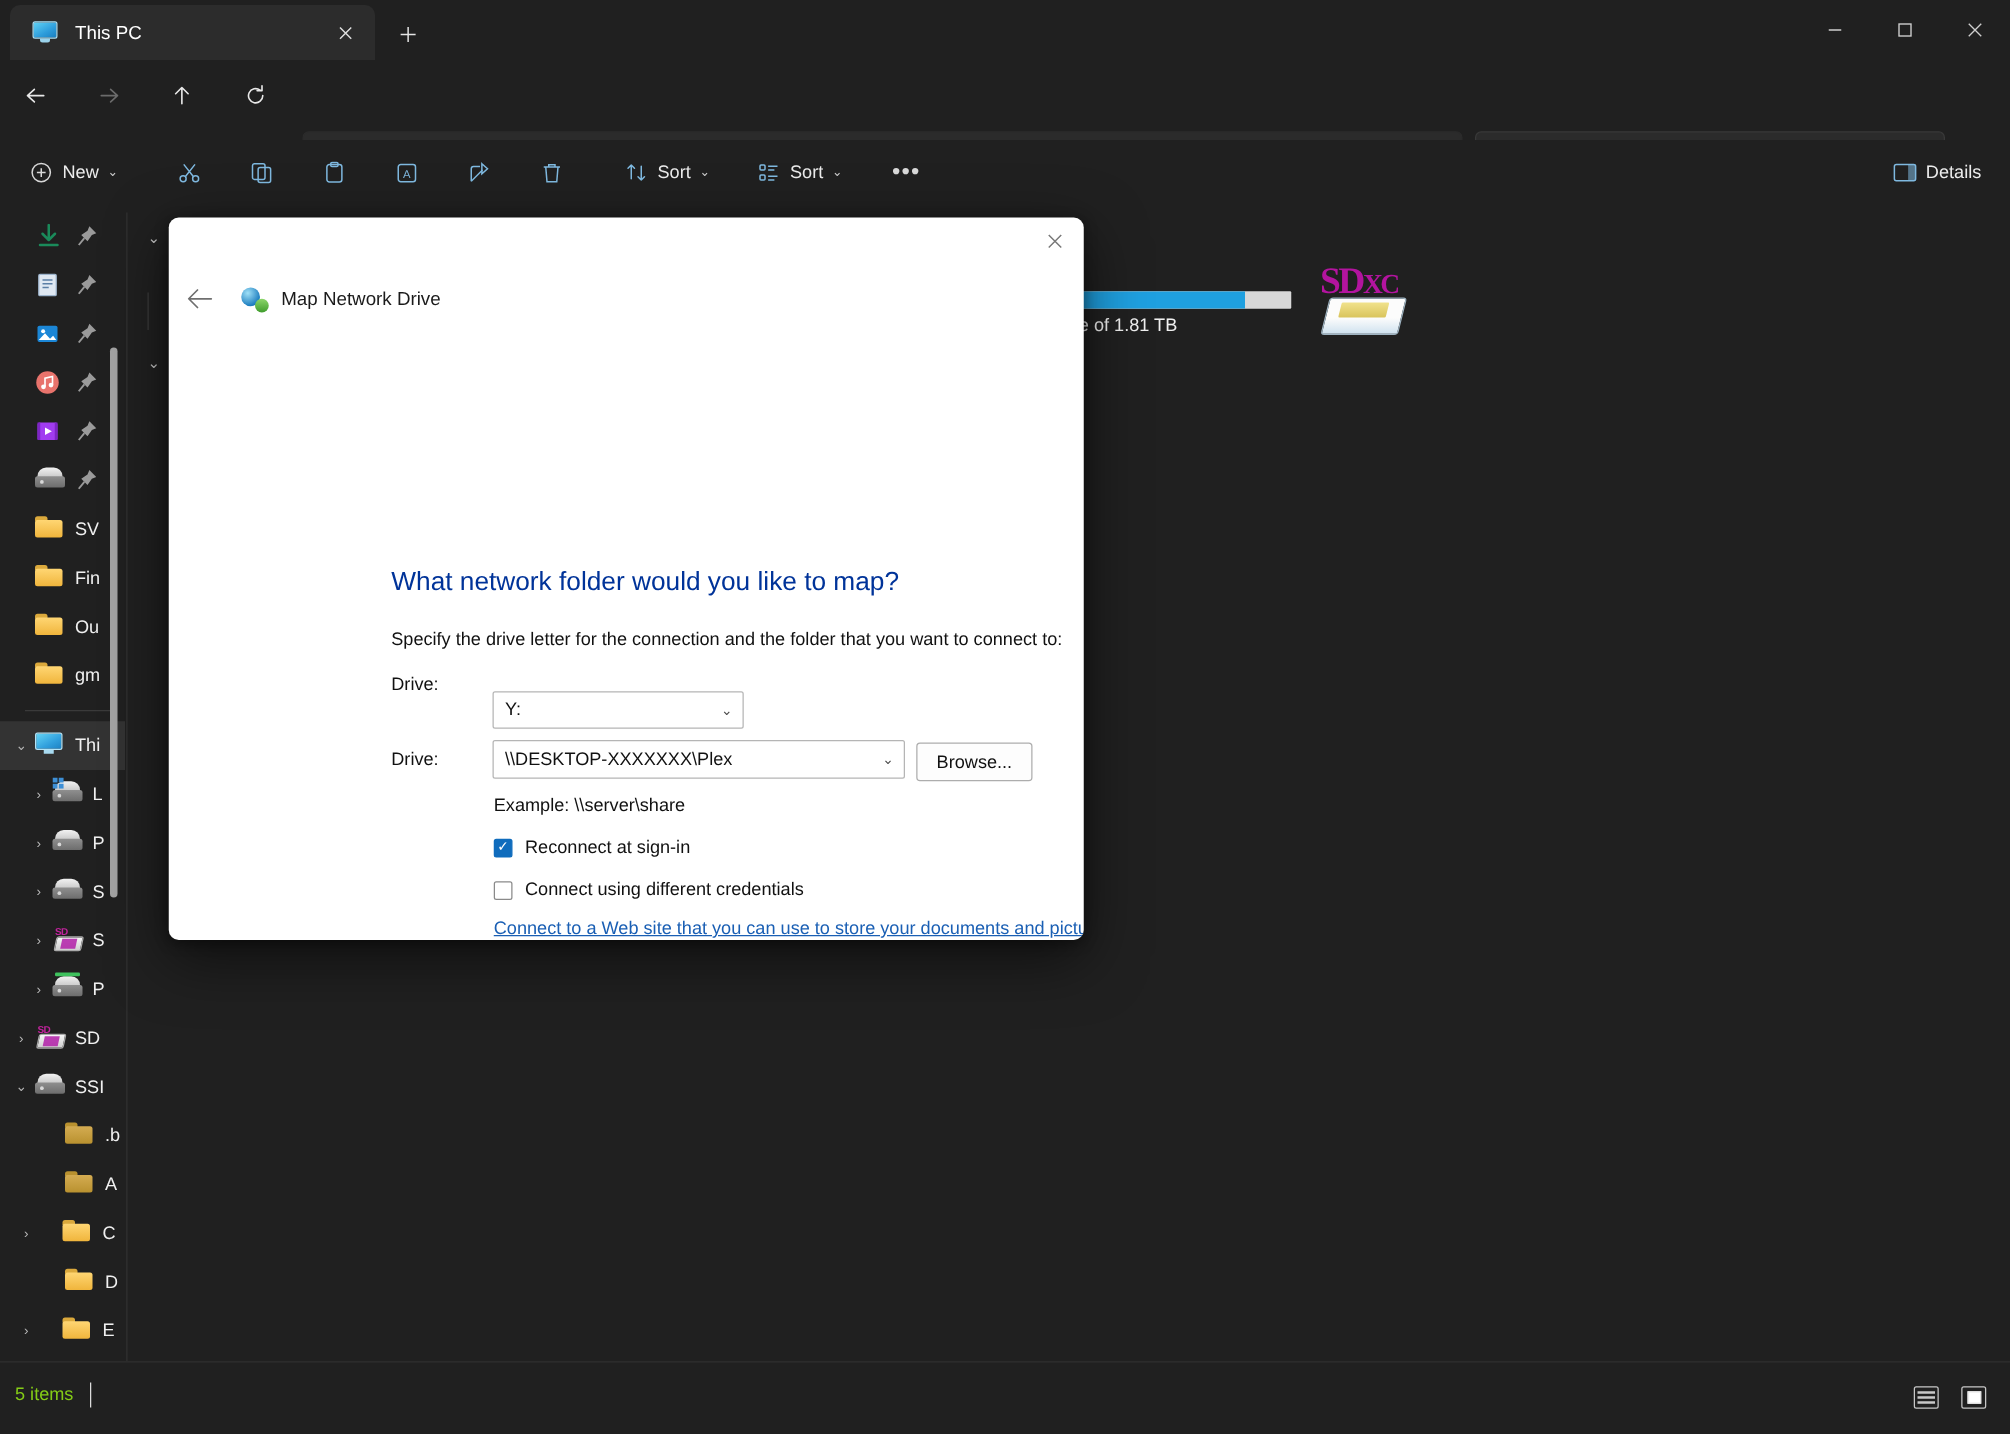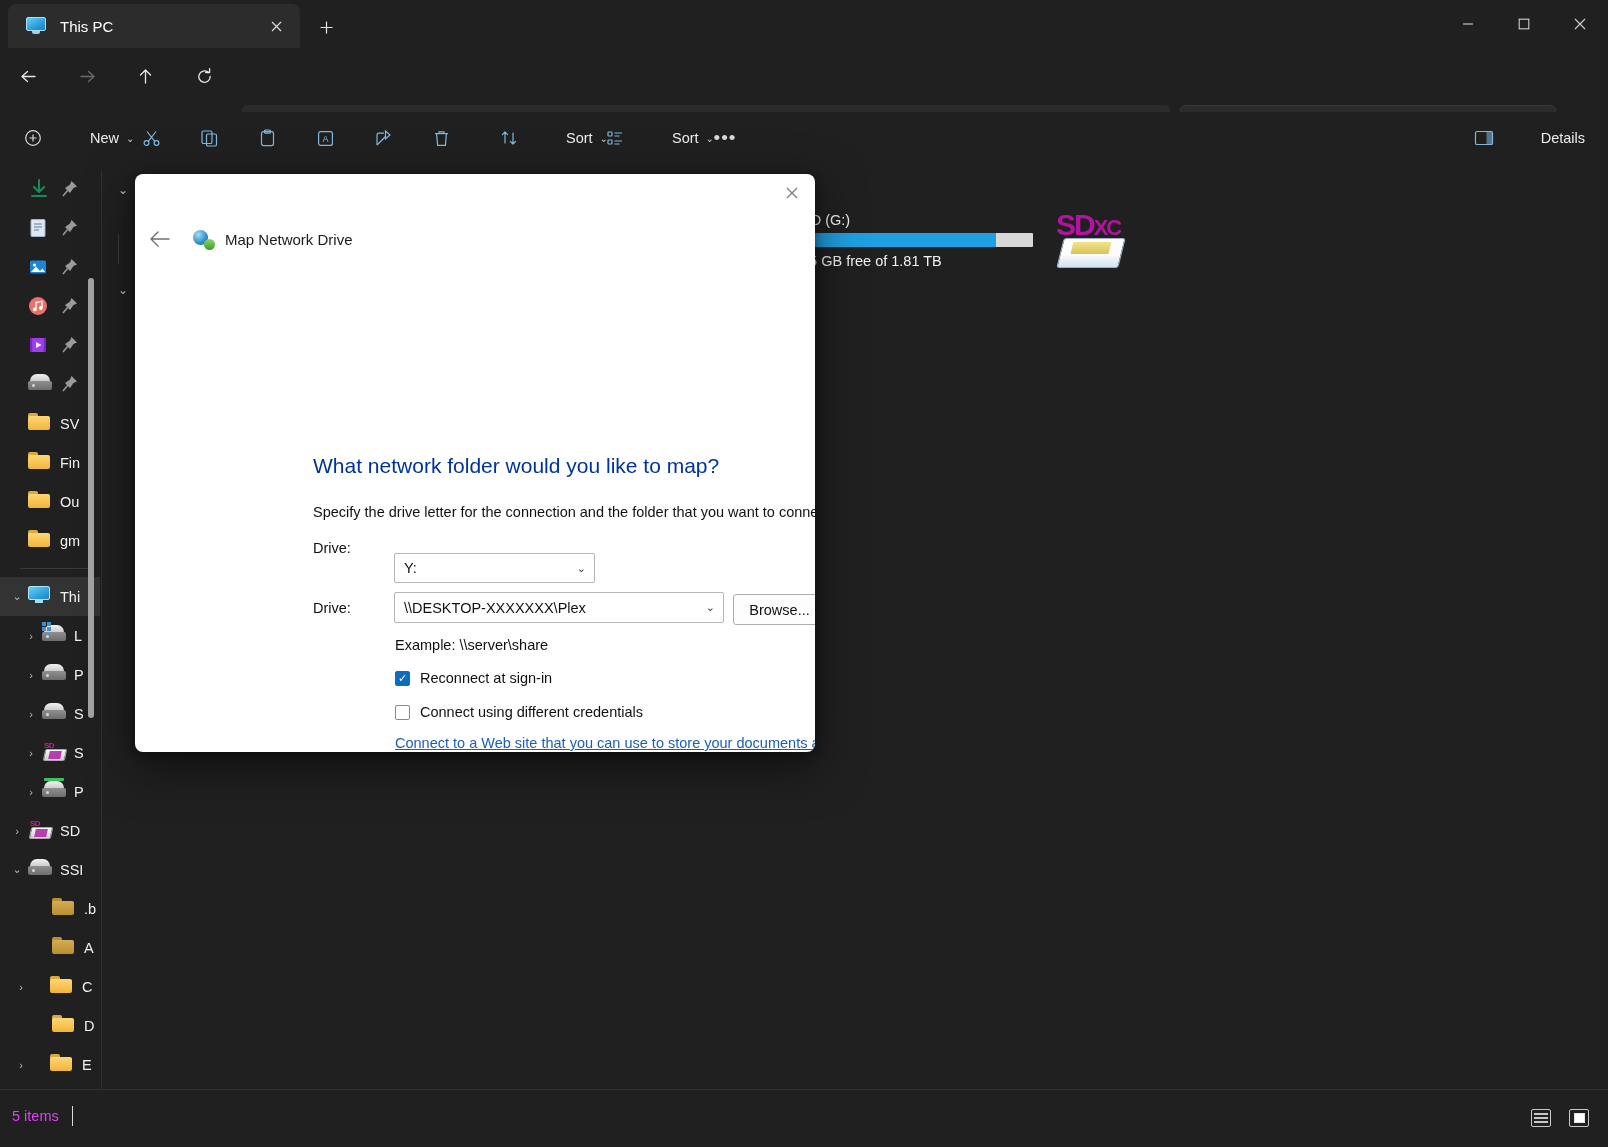--- a/index.html
+++ b/index.html
@@ -64,21 +64,21 @@
   }
   .searchbox .ph { flex: 1 1 auto; color: #cdcdcd; font-size: 14.5px; }
   .searchbox .si { color: #e0e0e0; }
 
   
   .cmdbar { position: absolute; top: 112px; left: 0; width: 1608px; height: 52px; background: #202020; }
   .cmd {
     position: absolute; top: 8px; height: 36px; border-radius: 5px;
     display: flex; align-items: center; gap: 7px; padding: 0 9px; color: #ececec; font-size: 14.5px;
   }
-  .cmd .lbl { white-space: nowrap; margin-left: 40px; }
+  .cmd .lbl { white-space: nowrap; }
   .chev { font-size: 10px; color: #cfcfcf; }
   .divider { position: absolute; top: 122px; width: 1px; height: 30px; background: #3b3b3b; }
   .cmdicon { width: 20px; height: 20px; color: #d8d8d8; display:flex; align-items:center; justify-content:center; }
   .cmdicon.blue { color: #7fb9e0; }
 
   
   .navpane { position: absolute; left: 0; top: 170px; width: 100px; bottom: 58px; overflow: hidden; }
   .nav-row {
     position: relative; height: 39px; display: flex; align-items: center;
     padding-left: 6px; color: #f0f0f0; font-size: 14.5px; white-space: nowrap;
@@ -129,45 +129,45 @@
   
   .content { position: absolute; left: 101px; top: 170px; right: 0; bottom: 58px; overflow: hidden; }
   .content-sep { position: absolute; left: 101px; top: 170px; width: 1px; bottom: 58px; background: #303030; }
   .grp-chev { position: absolute; color: #c6c6c6; font-size: 12px; }
   .drive-tile { position: absolute; }
   .drive-tile .dname { font-size: 14.5px; color: #f3f3f3; white-space: nowrap; }
   .drive-gauge { width: 232px; height: 14px; background: #d8d8d8; border-radius: 1px; margin-top: 5px; position: relative; overflow:hidden; }
   .drive-gauge .fill { height: 100%; background: #1fa0e0; }
   .drive-free { font-size: 14.5px; color: #f0f0f0; margin-top: 6px; white-space: nowrap; }
   .bigsd { position: absolute; width: 78px; height: 62px; }
-  .bigsd .txt { position: absolute; left: 0; top: 0; font-size: 30px; font-weight: 700; color: #b3149f; letter-spacing: -2px; }
+  .bigsd .txt { position: absolute; left: 0; top: 0; font-size: 30px; font-weight: 700; color: #b3149f; letter-spacing: -2px; font-family: Liberation Serif, serif; }
   .bigsd .txt small { font-size: 22px; }
   .bigsd .card { position: absolute; left: 4px; top: 30px; width: 62px; height: 30px;
     background: linear-gradient(180deg,#fcfcfc 55%,#cfe2ef 100%); border: 1px solid #9fb4c2;
     border-radius: 3px; transform: skewX(-14deg); }
   .bigsd .cardin { position: absolute; left: 16px; top: 34px; width: 38px; height: 12px;
     background: linear-gradient(180deg,#f1e28c,#d9c45c); transform: skewX(-14deg); border-radius: 1px; }
 
   
   .statusbar { position: absolute; left: 0; bottom: 0; width: 1608px; height: 58px;
     background: #202020; border-top: 1px solid #2f2f2f; }
-  .status-text { position: absolute; left: 12px; top: 18px; font-size: 14.5px; color: #d946ef; }
+  .status-text { position: absolute; left: 12px; top: 18px; font-size: 14.5px; color: #84cc16; }
   .status-caret { position: absolute; left: 72px; top: 16px; width: 1px; height: 20px; background: #dcdcdc; }
   .vbtn { position: absolute; top: 14px; width: 30px; height: 28px; border-radius: 4px;
     display: flex; align-items: center; justify-content: center; }
   .vglyph1 { width: 20px; height: 18px; border: 1.8px solid #c8c8c8; border-radius: 2px; position: relative; }
   .vglyph1::before, .vglyph1::after { content:""; position:absolute; left:2px; right:2px; height:1.6px; background:#c8c8c8; }
   .vglyph1::before { top: 3px; box-shadow: 0 4px 0 #c8c8c8; }
   .vglyph1::after { bottom: 3px; }
   .vglyph2 { width: 20px; height: 18px; border: 1.8px solid #c8c8c8; border-radius: 2px; display:flex; align-items:center; justify-content:center; }
   .vglyph2 i { display:block; width: 11px; height: 10px; border: 1.8px solid #e6e6e6; background:#fff; }
 
   
   #dialog {
-    position: absolute; left: 135px; top: 174px; width: 680px; height: 578px;
+    position: absolute; left: 135px; top: 174px; width: 732px; height: 578px;
     background: #ffffff; border-radius: 8px; color: #000;
     box-shadow: 0 14px 48px rgba(0,0,0,.55), 0 2px 10px rgba(0,0,0,.4);
     overflow: hidden;
   }
   .dlg-close { position: absolute; right: 0; top: 0; width: 46px; height: 38px;
     display: flex; align-items: center; justify-content: center; color: #7a7a7a; font-size: 15px; }
   .dlg-head { position: absolute; left: 0; top: 44px; width: 100%; height: 42px; display: flex; align-items: center; }
   .dlg-back { width: 34px; height: 34px; margin-left: 8px; border-radius: 17px;
     display: flex; align-items: center; justify-content: center; color: #6f6f6f; font-size: 22px; }
   .dlg-appicon { width: 22px; height: 22px; margin-left: 16px; position: relative; }

